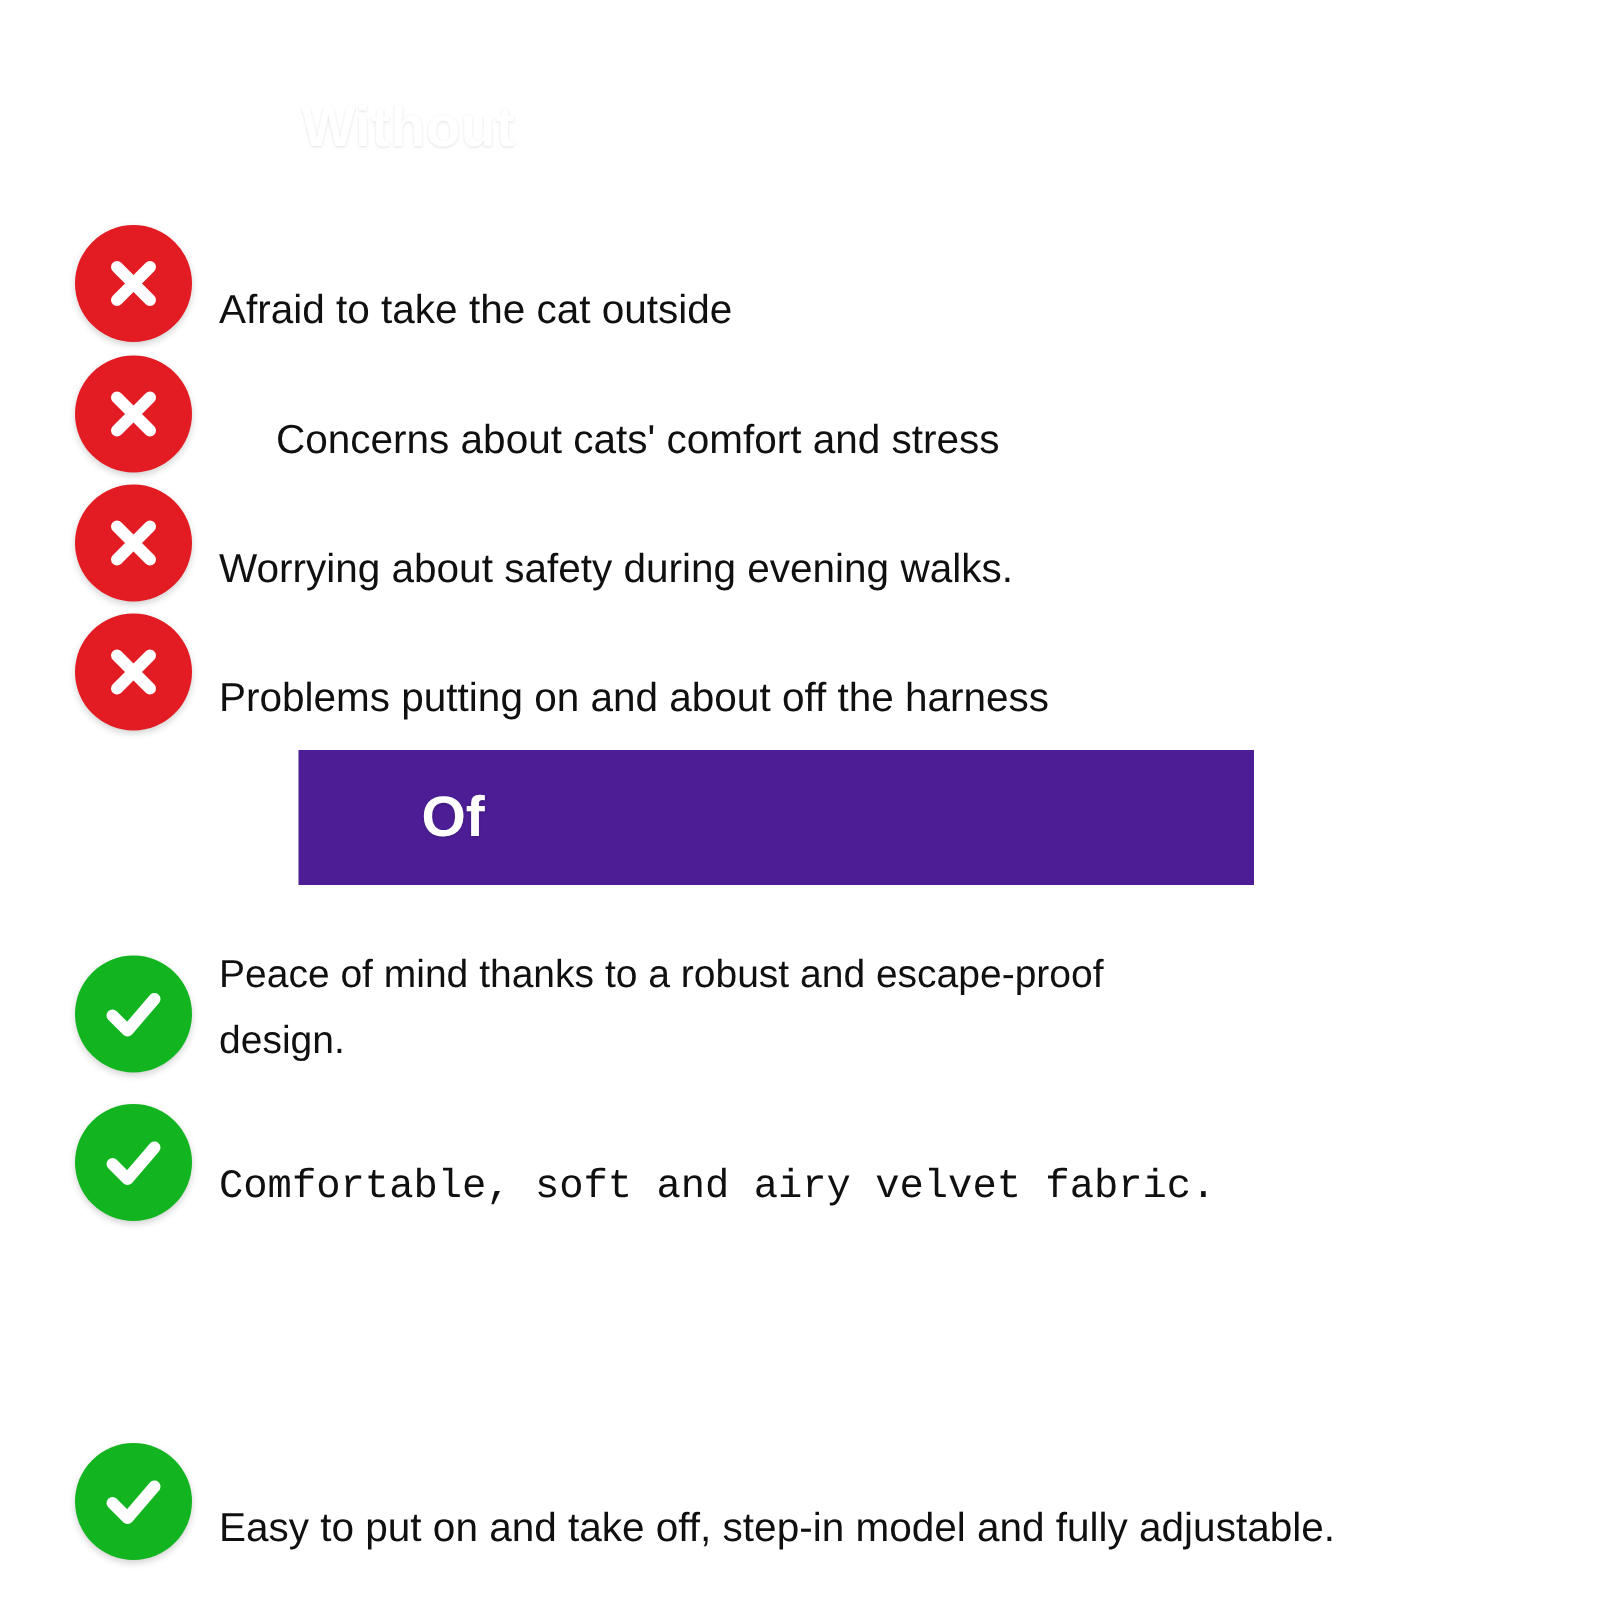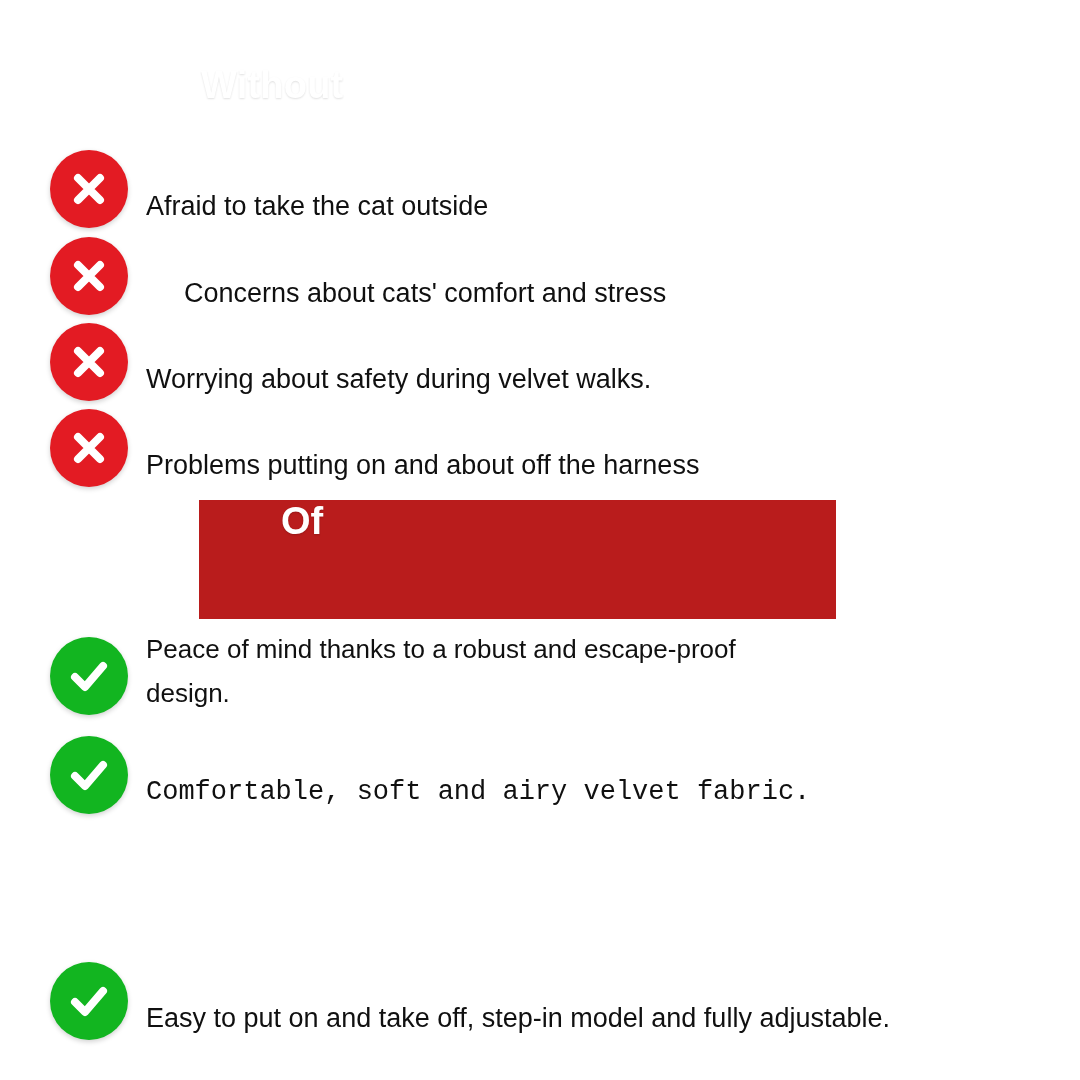--- a/index.html
+++ b/index.html
@@ -60,23 +60,24 @@
     letter-spacing: 0.2px;
     text-shadow: 0 1px 2px rgba(0,0,0,0.12);
   }
 
   
   .banner-of {
     position: absolute;
     left: 199px;
     top: 500px;
     width: 637px;
-    height: 119px;
-    background: #b91c1c;
-    display: flex;
+    height: 90px;
+    background: #4c1d95;
+    display: flex;
+    align-items: center;
   }
   .banner-of-label {
     margin-left: 82px;
     color: #ffffff;
     font-size: 38px;
     font-weight: bold;
     text-shadow: 0 1px 2px rgba(0,0,0,0.18);
   }
 
   
@@ -151,21 +152,21 @@
     </div>
     <div class="row-text rt-pad-1">Concerns about cats' comfort and stress</div>
   </div>
 
   <div class="row" id="row-c3">
     <div class="bullet cross">
       <svg width="44" height="44" viewBox="0 0 44 44" aria-hidden="true">
         <path d="M11 11 L33 33 M33 11 L11 33" stroke="#ffffff" stroke-width="8" stroke-linecap="round"></path>
       </svg>
     </div>
-    <div class="row-text rt-pad-1">Worrying about safety during velvet walks.</div>
+    <div class="row-text rt-pad-1">Worrying about safety during evening walks.</div>
   </div>
 
   <div class="row" id="row-c4">
     <div class="bullet cross">
       <svg width="44" height="44" viewBox="0 0 44 44" aria-hidden="true">
         <path d="M11 11 L33 33 M33 11 L11 33" stroke="#ffffff" stroke-width="8" stroke-linecap="round"></path>
       </svg>
     </div>
     <div class="row-text rt-pad-1">Problems putting on and about off the harness</div>
   </div>

